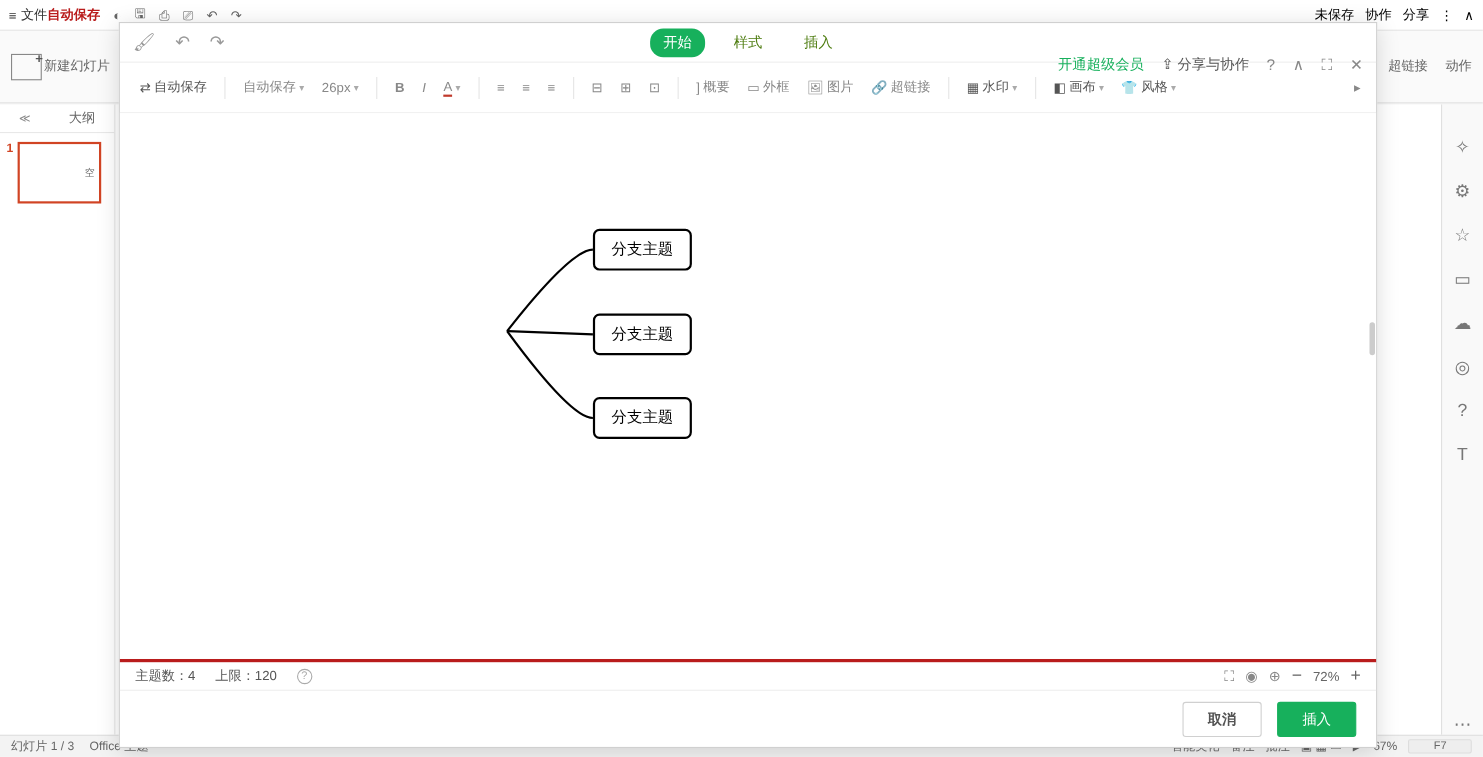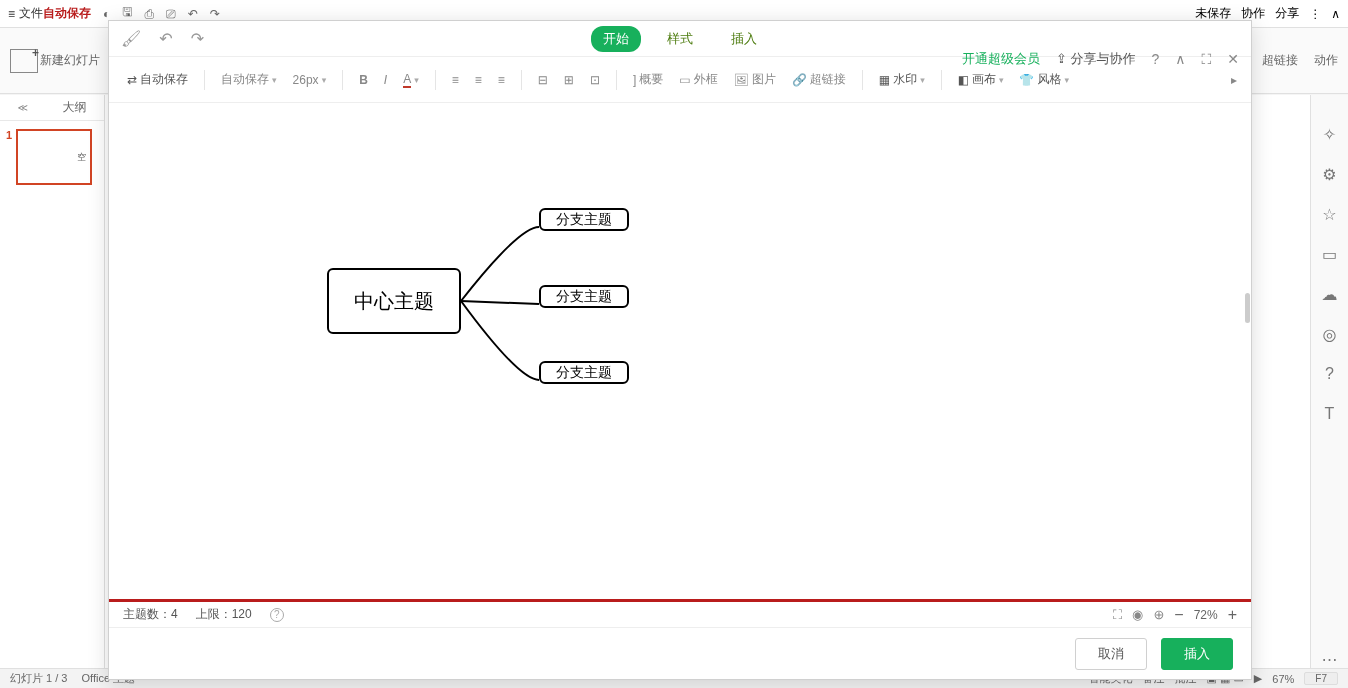--- a/index.html
+++ b/index.html
@@ -28,21 +28,21 @@
 .thumb { width: 76px; height: 56px; border: 2px solid #d14424; background: #fff; display: flex; align-items: center; justify-content: flex-end; padding-right: 4px; }
 .thumb-inner { font-size: 9px; color: #666; }
 
 .canvas-area { flex: 1; background: #fff; position: relative; }
 
 .right-dock { width: 38px; border-left: 1px solid #e0e0e0; background: #f9f9f9; display: flex; flex-direction: column; align-items: center; padding-top: 30px; gap: 22px; }
 .right-dock .dock-icon { width: 18px; height: 18px; color: #777; font-size: 16px; display: flex; align-items: center; justify-content: center; }
 
 .statusbar { position: absolute; bottom: 0; left: 0; right: 0; height: 20px; background: #f3f3f3; border-top: 1px solid #e0e0e0; display: flex; align-items: center; padding: 0 10px; font-size: 11px; color: #666; gap: 14px; }
 .statusbar .right { margin-left: auto; display: flex; align-items: center; gap: 10px; }
-.statusbar .tag { background: #eee; border: 1px solid #ddd; padding: 0 10px; border-radius: 2px; font-size: 10px; }
+.statusbar .tag { background: #eee; border: 1px solid #ddd; padding: 0 22px; border-radius: 2px; font-size: 10px; }
 
 
 .modal { position: absolute; top: 20px; left: 108px; width: 1144px; height: 660px; background: #fff; border: 1px solid #d0d0d0; box-shadow: 0 4px 20px rgba(0,0,0,0.15); display: flex; flex-direction: column; }
 
 .modal-header { height: 36px; display: flex; align-items: center; padding: 0 12px; border-bottom: 1px solid #eee; }
 .modal-header .left-icons { display: flex; gap: 18px; color: #999; }
 .modal-header .left-icons span { cursor: pointer; }
 .modal-header .center-tabs { position: absolute; left: 50%; transform: translateX(-50%); display: flex; gap: 14px; font-size: 13px; align-items: center; }
 .modal-header .tab { padding: 4px 12px; border-radius: 12px; cursor: pointer; color: #4d7c0f; }
 .modal-header .tab.active { background: #17b05c; color: #fff; }
@@ -55,37 +55,37 @@
 .tb-item.clickable { color: #555; cursor: pointer; }
 .tb-sep { width: 1px; height: 20px; background: #e5e5e5; margin: 0 4px; }
 .tb-more { margin-left: auto; color: #888; }
 .dd::after{content:" ▾"; font-size:9px; color:#aaa;}
 
 .modal-canvas { flex: 1; background: #fff; position: relative; overflow: hidden; }
 
 
 .mm-node { position: absolute; border: 2px solid #000; border-radius: 6px; background: #fff; display: flex; align-items: center; justify-content: center; font-size: 14px; }
 .mm-center { left: 218px; top: 165px; width: 134px; height: 66px; font-size: 20px; }
-.mm-branch { width: 90px; height: 23px; left: 430px; }
+.mm-branch { width: 90px; height: 38px; left: 430px; }
 .mm-b1 { top: 105px; }
 .mm-b2 { top: 182px; }
 .mm-b3 { top: 258px; }
 
 
 .mm-svg { position: absolute; left: 0; top: 0; width: 100%; height: 100%; pointer-events: none; }
 
 .modal-statusbar { height: 28px; border-top: 3px solid #b91c1c; display: flex; align-items: center; padding: 0 14px; font-size: 12px; color: #555; gap: 18px; }
 .modal-statusbar .info-q { width: 14px; height: 14px; border: 1px solid #aaa; border-radius: 50%; display: inline-flex; align-items: center; justify-content: center; font-size: 10px; color: #aaa; }
 .modal-statusbar .zoom-area { margin-left: auto; display: flex; align-items: center; gap: 10px; color: #666; }
 .modal-statusbar .zoom-btn { font-size: 16px; cursor: pointer; color: #666; }
 .modal-statusbar .zoom-icon { font-size: 13px; color: #888; }
 
 .modal-footer { height: 52px; border-top: 1px solid #eee; display: flex; align-items: center; justify-content: flex-end; gap: 14px; padding: 0 18px; }
 .btn { height: 32px; padding: 0 22px; border-radius: 3px; font-size: 13px; display: flex; align-items: center; cursor: pointer; }
-.btn-default { background: #fff; border: 1px solid #d0d0d0; color: #555; }
+.btn-default { background: #fff; border: 1px solid #d0d0d0; color: #555; font-weight: bold; }
 .btn-primary { background: #17b05c; border: 1px solid #17b05c; color: #fff; }
 
 
 .scrollbar-stub { position: absolute; right: 1px; top: 190px; width: 5px; height: 30px; background: #ccc; border-radius: 3px; }
 </style>
 </head>
 <body>
 
 <div class="app-bg">
   <div class="app-titlebar">
@@ -225,21 +225,20 @@
     <div class="tb-item clickable dd">👕 <span>风格</span></div>
     <div class="tb-more">▸</div>
   </div>
 
   <div class="modal-canvas">
     <svg class="mm-svg">
       <path d="M 352 198 Q 410 124, 430 124" stroke="#000" stroke-width="2" fill="none"></path>
       <path d="M 352 198 L 430 201" stroke="#000" stroke-width="2" fill="none"></path>
       <path d="M 352 198 Q 410 277, 430 277" stroke="#000" stroke-width="2" fill="none"></path>
     </svg>
-    <div class="mm-node mm-center">中心主题</div>
     <div class="mm-node mm-branch mm-b1">分支主题</div>
     <div class="mm-node mm-branch mm-b2">分支主题</div>
     <div class="mm-node mm-branch mm-b3">分支主题</div>
     <div class="scrollbar-stub"></div>
   </div>
 
   <div class="modal-statusbar">
     <span><span>主题数：</span><span>4</span></span>
     <span><span>上限：</span><span>120</span></span>
     <span class="info-q">?</span>

